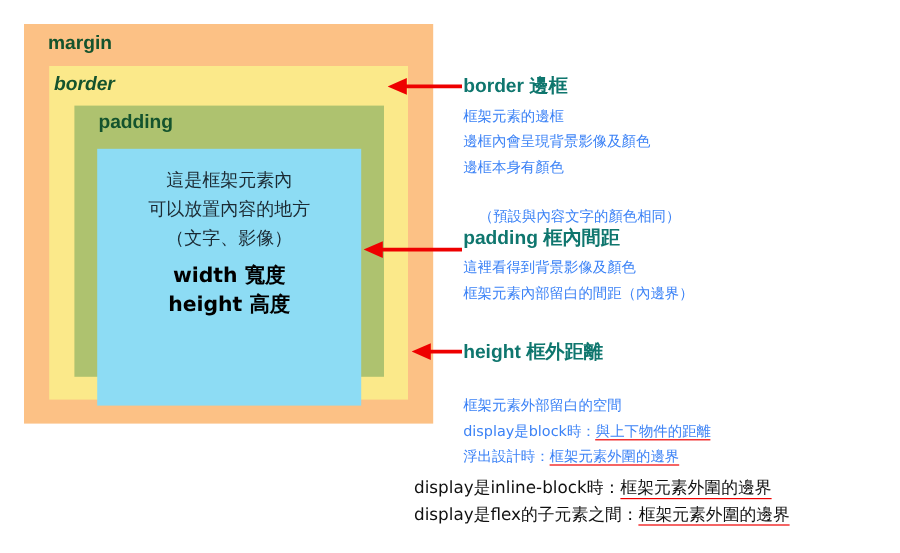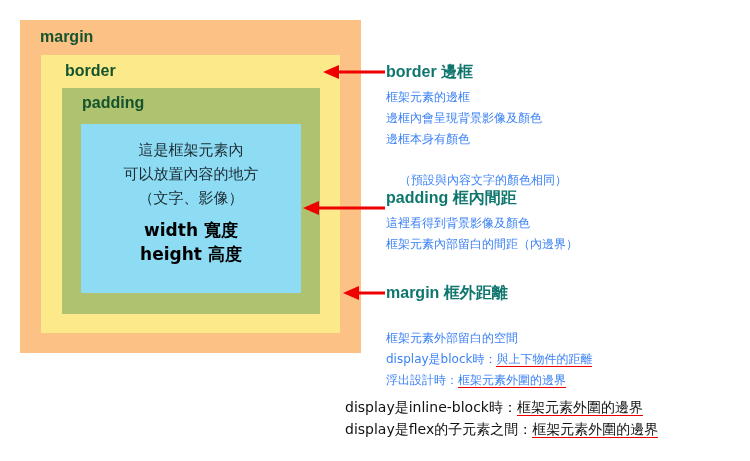--- a/index.html
+++ b/index.html
@@ -47,34 +47,34 @@
     width: 258px;
     height: 226px;
     background: #aec26f;
     box-sizing: border-box;
   }
   .box-content {
     position: absolute;
     left: 19px;
     top: 36px;
     width: 220px;
-    height: 169px;
+    height: 214px;
     background: #8ddcf4;
     box-sizing: border-box;
   }
 
   .box-label {
     position: absolute;
     font-weight: bold;
     font-size: 16px;
     color: #14532d;
     white-space: nowrap;
   }
   .label-margin { left: 20px; top: 8px; }
-  .label-border { left: 24px; top: 7px; }
+  .label-border { left: 4px; top: 7px; font-style: italic; }
   .label-padding { left: 20px; top: 6px; }
 
   
   .content-text {
     position: absolute;
     left: 0;
     top: 14px;
     width: 220px;
     text-align: center;
     color: #1b2a33;
@@ -205,21 +205,21 @@
 
   <div class="annot annot-padding">
     <div class="annot-title">padding 框內間距</div>
     <div class="annot-body">
       <span class="line">這裡看得到背景影像及顏色</span>
       <span class="line">框架元素內部留白的間距（內邊界）</span>
     </div>
   </div>
 
   <div class="annot annot-margin">
-    <div class="annot-title">margin 框外距離</div>
+    <div class="annot-title">height 框外距離</div>
     <div class="annot-body margin-body">
       <span class="line">框架元素外部留白的空間</span>
       <span class="line"><span>display是block時：</span><span class="u-red">與上下物件的距離</span></span>
       <span class="line"><span>浮出設計時：</span><span class="u-red">框架元素外圍的邊界</span></span>
     </div>
   </div>
 
   <div class="footer-block">
     <span class="line"><span>display是inline-block時：</span><span class="u-red">框架元素外圍的邊界</span></span>
     <span class="line"><span>display是flex的子元素之間：</span><span class="u-red">框架元素外圍的邊界</span></span>

